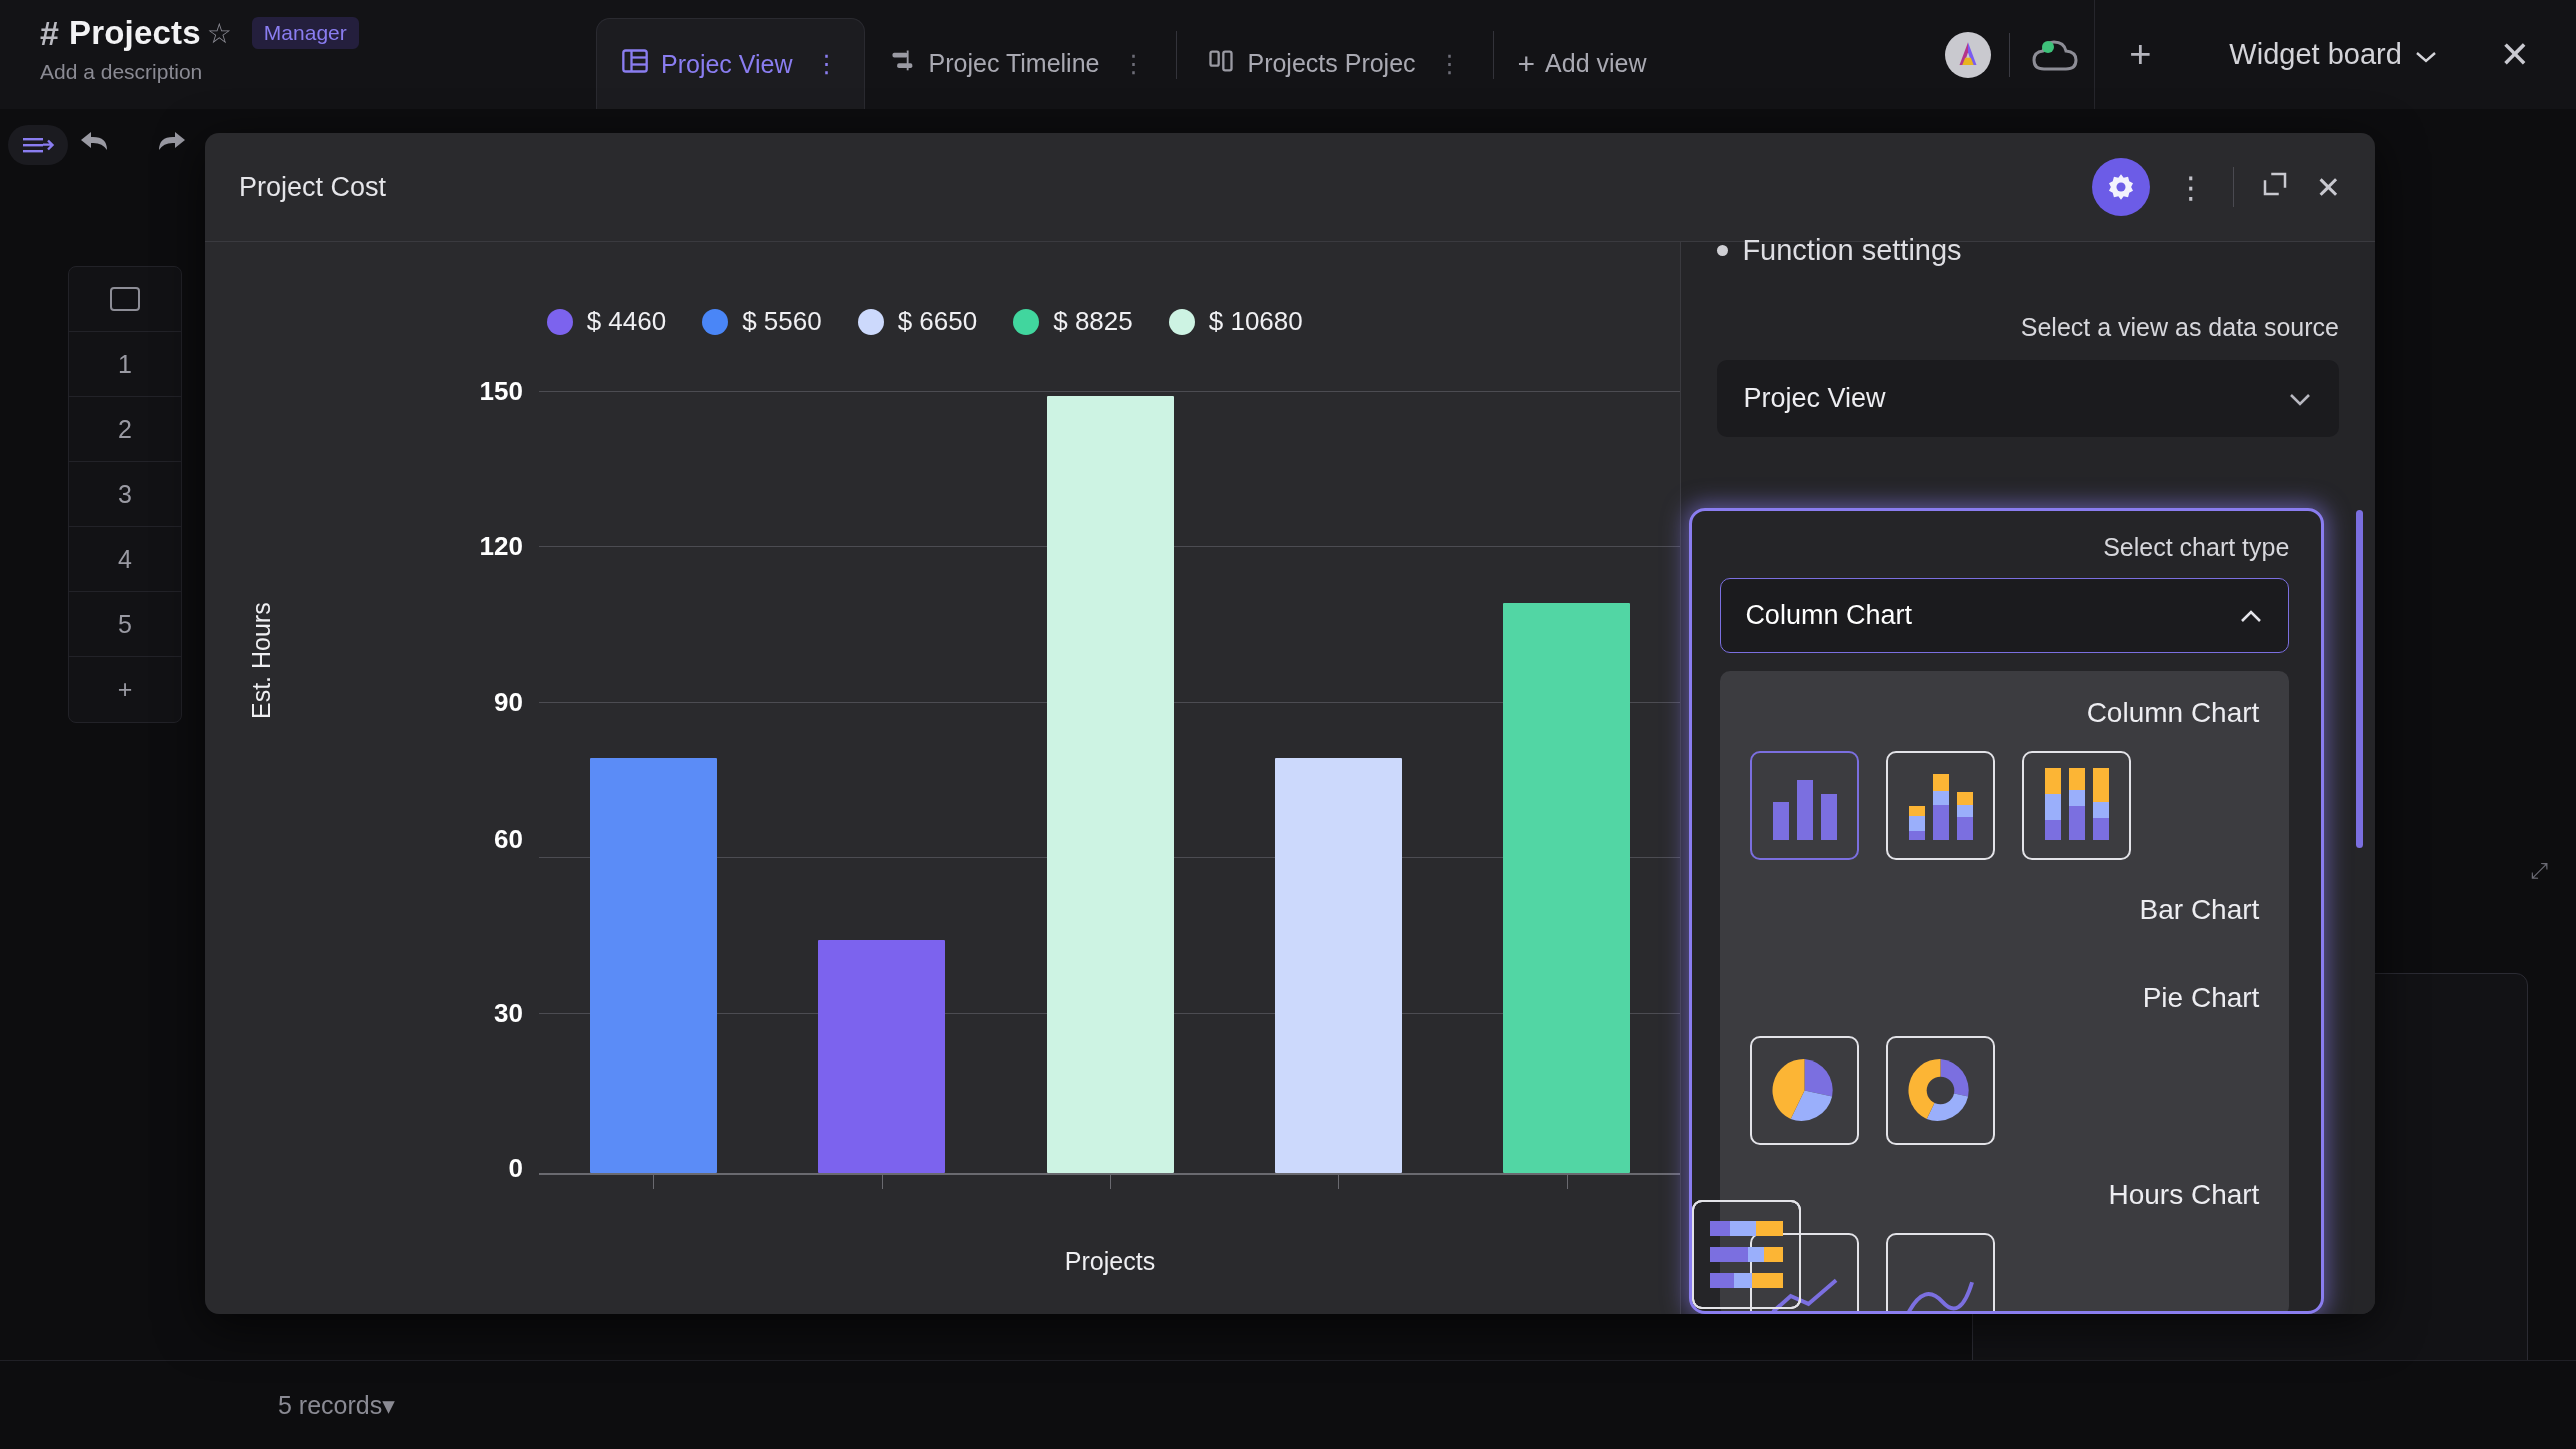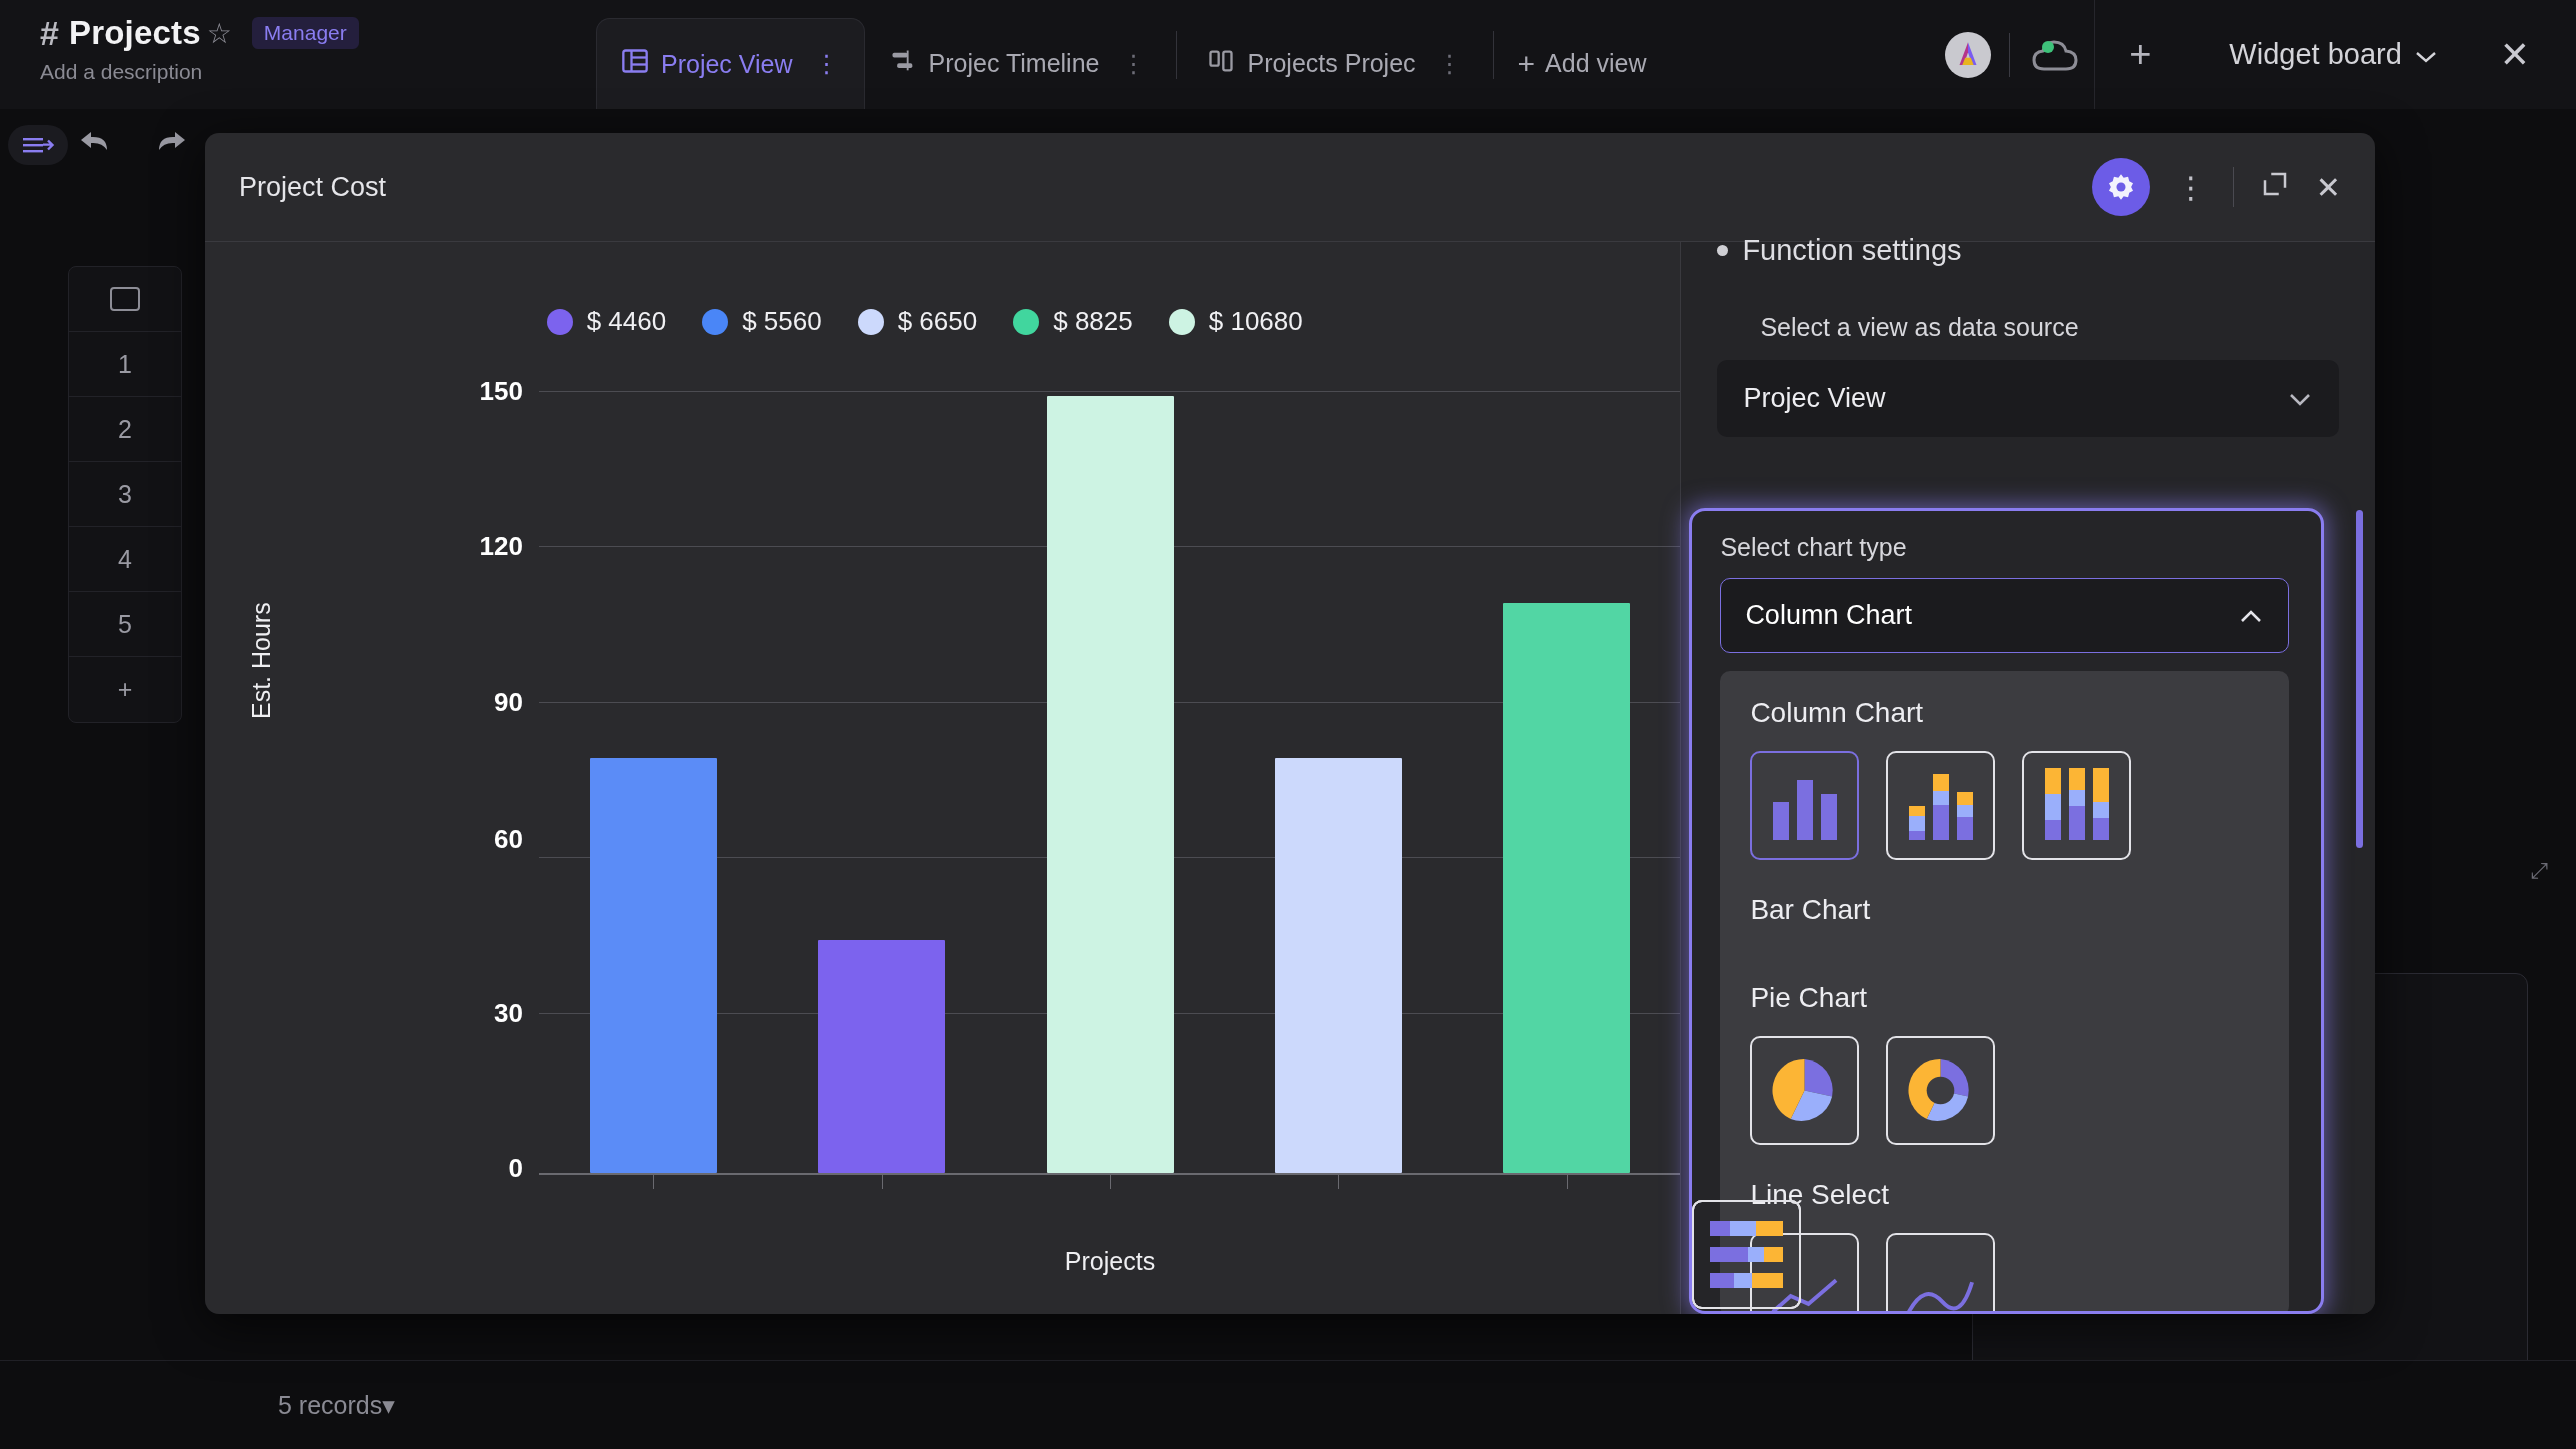--- a/index.html
+++ b/index.html
@@ -159,21 +159,21 @@
   .xticks { position: absolute; left: 334px; top: 800px; width: 1142px; display: flex; }
   .xtick { flex: 1; text-align: center; font-size: 26px; color: #f2f2f5; }
   .xlabel {
     position: absolute; left: 334px; top: 856px; width: 1142px;
     text-align: center; font-size: 25px; color: #efeff2;
   }
 
   
   .settings-pane {
     width: 713px; background: #252528; padding: 0 36px;
-    border-left: 1px solid #3a3a3f; position: relative;
+    border-left: 1px solid #3a3a3f; position: relative; text-align: right;
   }
   .fn-settings {
     display: flex; align-items: center; gap: 14px;
     font-size: 29px; color: #dedee3; padding-top: 0px; margin-top: -8px;
   }
   .dot-bullet { width: 11px; height: 11px; border-radius: 50%; background: #cfcfd4; display: inline-block; }
   .field-label { font-size: 25px; color: #d7d7dc; margin-top: 46px; margin-left: 43px; }
   .select-box {
     margin-top: 18px; height: 77px; background: #1b1b1e;
     border-radius: 10px; display: flex; align-items: center;
@@ -605,21 +605,21 @@
               <div class="ct-tile pie">
                 <svg width="71" height="71" viewBox="0 0 72 72">
                   <path d="M36 36 L36 4 A32 32 0 0 1 64 42 Z" fill="#7b6fe0"></path>
                   <path d="M36 36 L64 42 A32 32 0 0 1 22 65 Z" fill="#9aaffb"></path>
                   <path d="M36 36 L22 65 A32 32 0 0 1 36 4 Z" fill="#fcb535"></path>
                   <circle cx="36" cy="36" r="14" fill="#3c3c40"></circle>
                 </svg>
               </div>
             </div>
 
-            <div class="ct-section-title">Line Select</div>
+            <div class="ct-section-title">Hours Chart</div>
             <div class="ct-row">
               <div class="ct-tile">
                 <svg width="75" height="50" viewBox="0 0 76 50">
                   <polyline points="6,40 24,24 42,32 70,8" fill="none" stroke="#7b6fe0" stroke-width="4"></polyline>
                 </svg>
               </div>
               <div class="ct-tile">
                 <svg width="75" height="50" viewBox="0 0 76 50">
                   <path d="M6 40 Q22 10 40 30 T70 10" fill="none" stroke="#7b6fe0" stroke-width="4"></path>
                 </svg>

